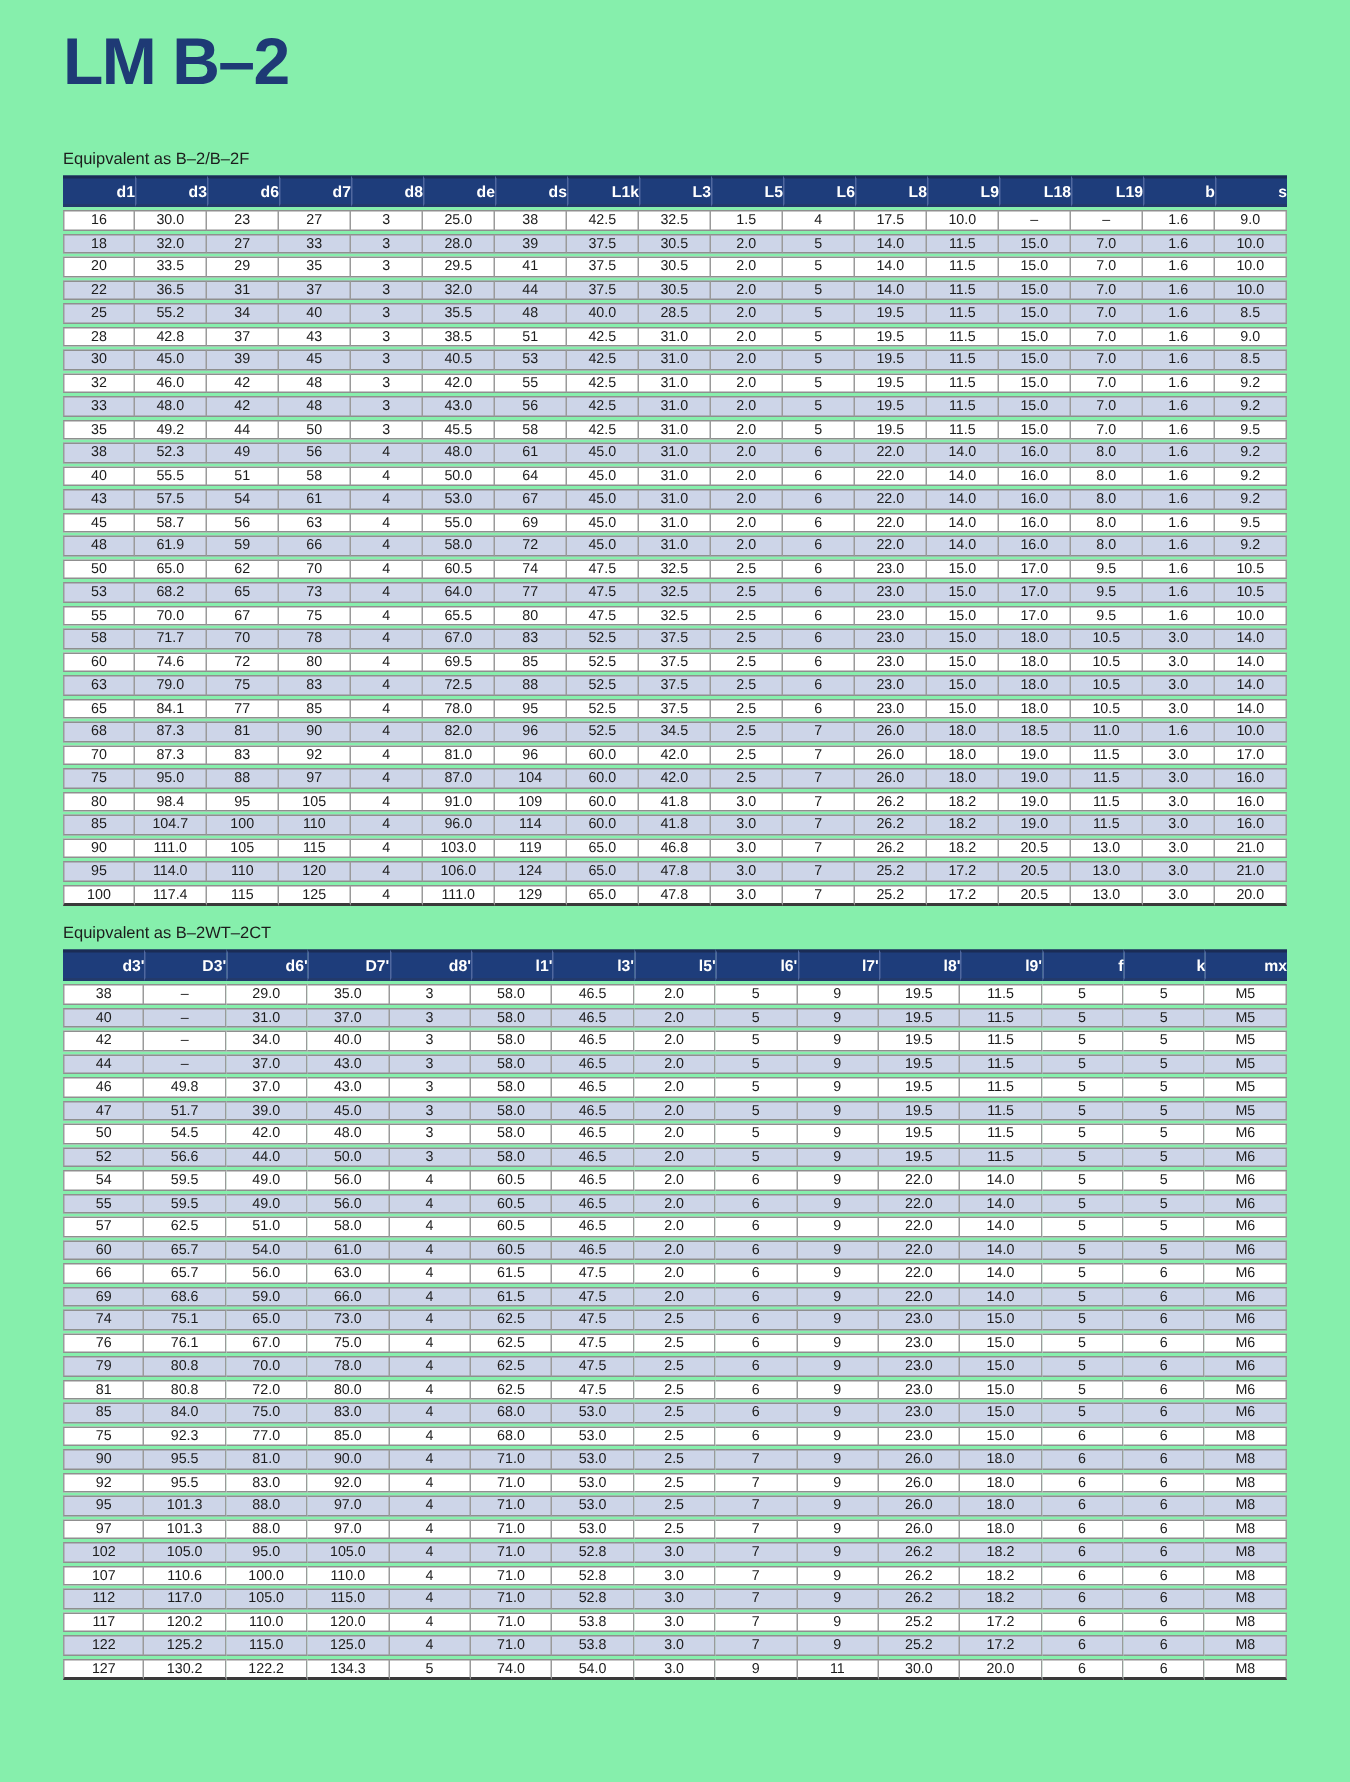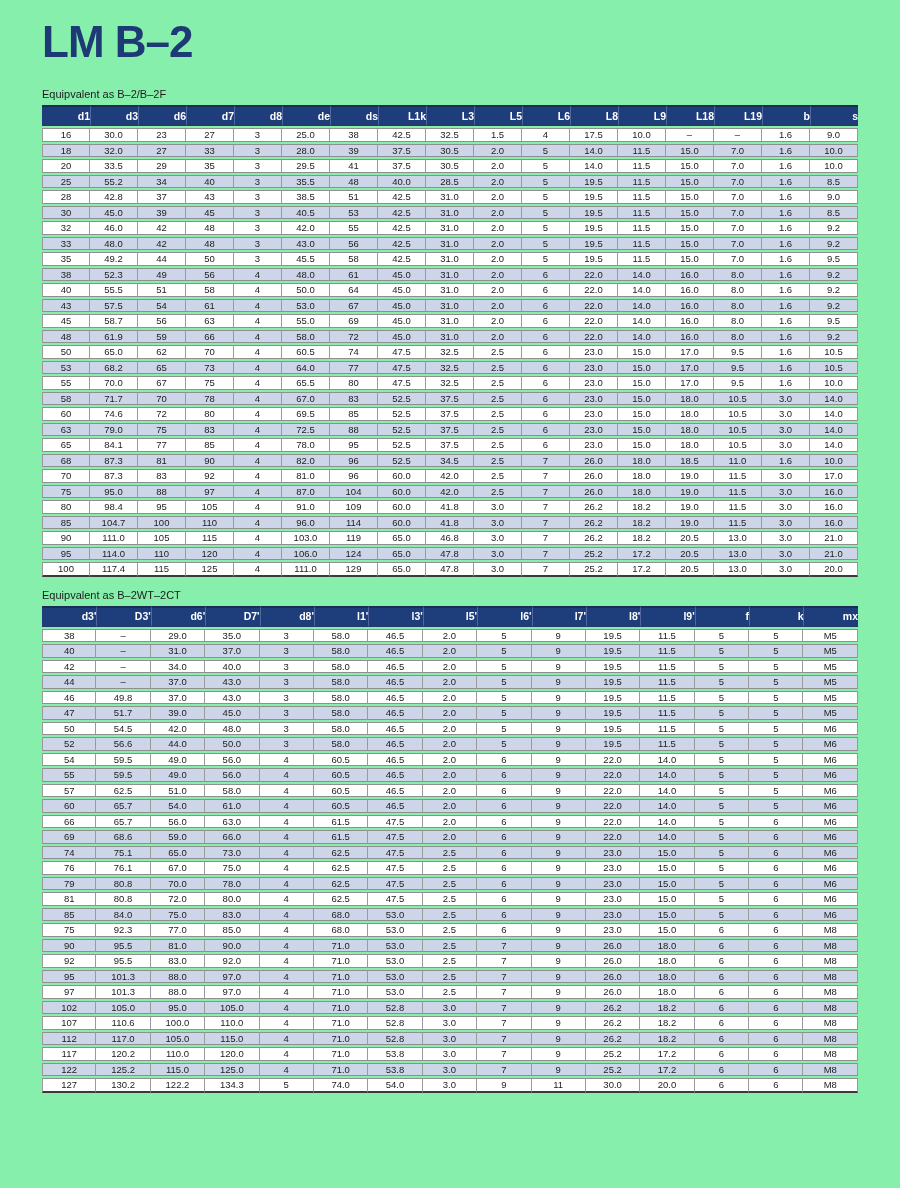--- a/index.html
+++ b/index.html
@@ -20,21 +20,21 @@
   }
   .page-title {
     color: #1e3a75;
     font-size: 44px;
     font-weight: bold;
     letter-spacing: -1px;
     line-height: 48px;
     margin: 2px 0 0 0;
   }
   .table-block { margin-top: 0; }
-  .block-1 { margin-top: 22px; }
+  .block-1 { margin-top: 34px; }
   .block-2 { margin-top: 10px; }
   .table-label {
     font-size: 11px;
     color: #1c1c1c;
     margin-bottom: 3px;
     font-weight: normal;
   }
   table.spec {
     width: 816px;
     table-layout: fixed;
@@ -162,20 +162,39 @@
               <td>2.0</td>
               <td>5</td>
               <td>14.0</td>
               <td>11.5</td>
               <td>15.0</td>
               <td>7.0</td>
               <td>1.6</td>
               <td>10.0</td>
             </tr>
             <tr class="striped">
+              <td>22</td>
+              <td>36.5</td>
+              <td>31</td>
+              <td>37</td>
+              <td>3</td>
+              <td>32.0</td>
+              <td>44</td>
+              <td>37.5</td>
+              <td>30.5</td>
+              <td>2.0</td>
+              <td>5</td>
+              <td>14.0</td>
+              <td>11.5</td>
+              <td>15.0</td>
+              <td>7.0</td>
+              <td>1.6</td>
+              <td>10.0</td>
+            </tr>
+            <tr class="striped">
               <td>25</td>
               <td>55.2</td>
               <td>34</td>
               <td>40</td>
               <td>3</td>
               <td>35.5</td>
               <td>48</td>
               <td>40.0</td>
               <td>28.5</td>
               <td>2.0</td>

